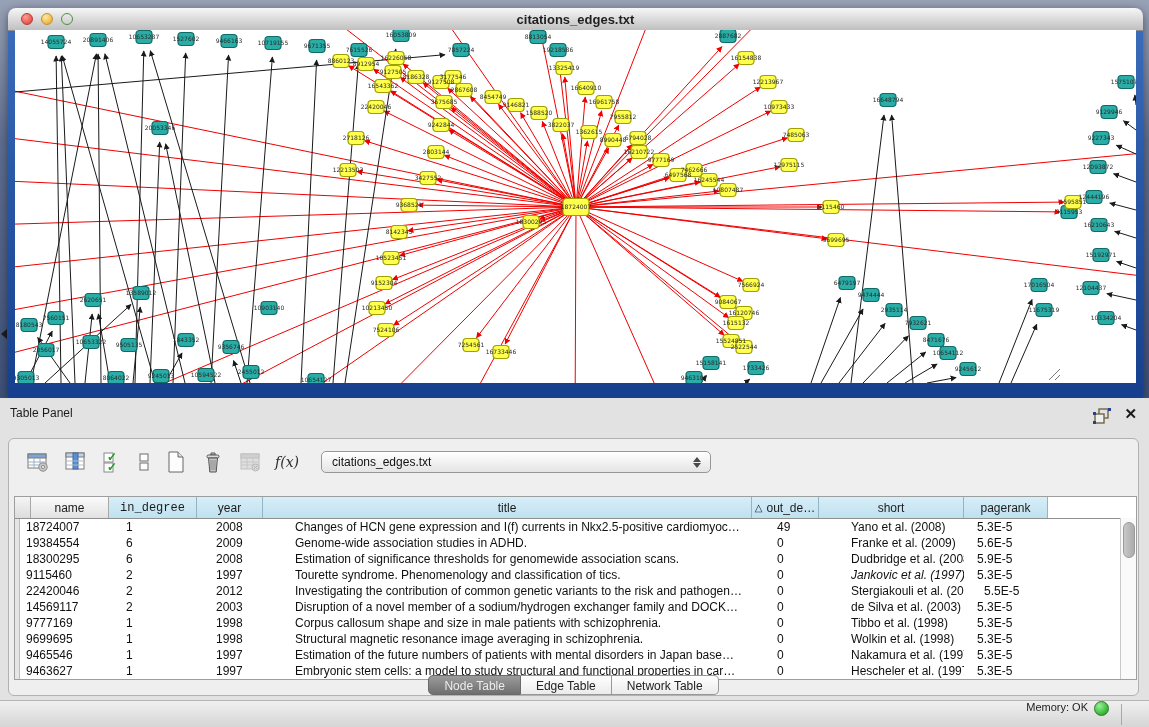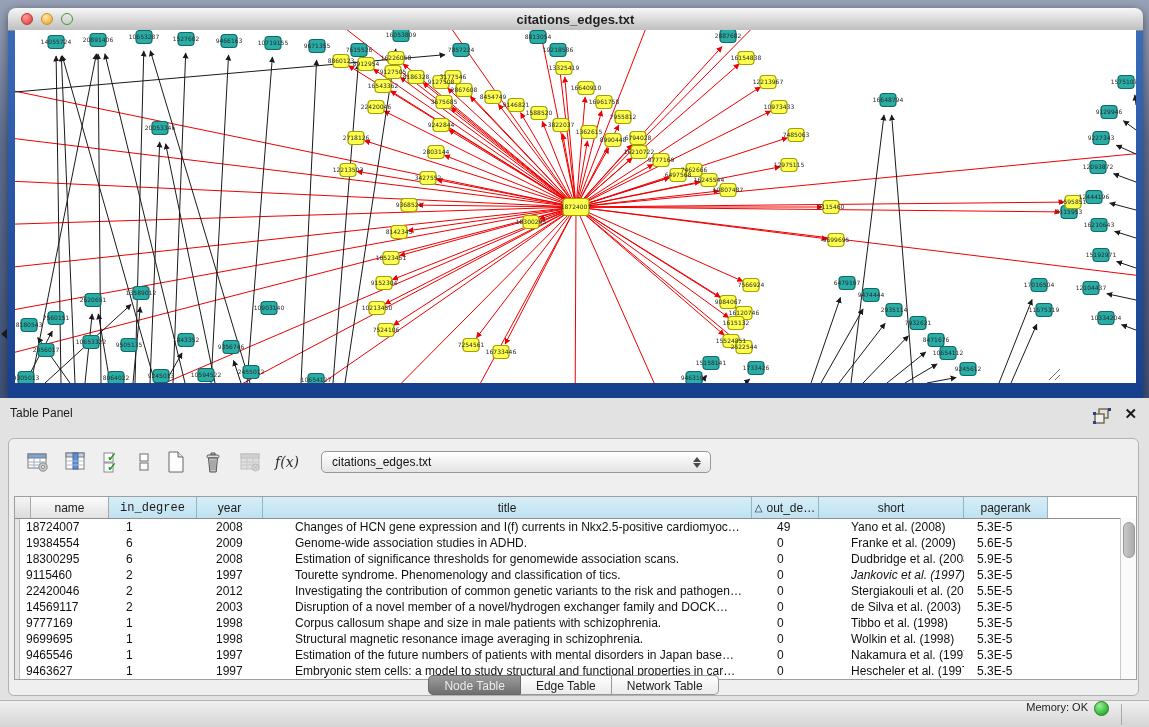--- a/index.html
+++ b/index.html
@@ -615,28 +615,28 @@
             <div class="td" style="width: 84px; padding-left: 13px; box-sizing: border-box;">5.3E-5</div>
           </div>
           <div class="tr">
             <div class="td stub" style="width: 5px;"></div>
             <div class="td" style="width: 89px; padding-left: 6px; box-sizing: border-box;">22420046</div>
             <div class="td" style="width: 88px; padding-left: 17px; box-sizing: border-box;">2</div>
             <div class="td" style="width: 66px; padding-left: 19px; box-sizing: border-box;">2012</div>
             <div class="td" style="width: 489px; padding-left: 32px; box-sizing: border-box;">Investigating the contribution of common genetic variants to the risk and pathogen…</div>
             <div class="td" style="width: 67px; padding-left: 25px; box-sizing: border-box;">0</div>
             <div class="td" style="width: 145px; padding-left: 32px; box-sizing: border-box;">Stergiakouli et al. (2012)</div>
-            <div class="td" style="width: 84px; padding-left: 13px; box-sizing: border-box;">5.5E-5</div>
+            <div class="td" style="width: 84px; padding-left: 20px; box-sizing: border-box;">5.5E-5</div>
           </div>
           <div class="tr">
             <div class="td stub" style="width: 5px;"></div>
             <div class="td" style="width: 89px; padding-left: 6px; box-sizing: border-box;">14569117</div>
             <div class="td" style="width: 88px; padding-left: 17px; box-sizing: border-box;">2</div>
             <div class="td" style="width: 66px; padding-left: 19px; box-sizing: border-box;">2003</div>
-            <div class="td" style="width: 489px; padding-left: 32px; box-sizing: border-box;">Disruption of a novel member of a novel/hydrogen exchanger family and DOCK…</div>
+            <div class="td" style="width: 489px; padding-left: 32px; box-sizing: border-box;">Disruption of a novel member of a sodium/hydrogen exchanger family and DOCK…</div>
             <div class="td" style="width: 67px; padding-left: 25px; box-sizing: border-box;">0</div>
             <div class="td" style="width: 145px; padding-left: 32px; box-sizing: border-box;">de Silva et al. (2003)</div>
             <div class="td" style="width: 84px; padding-left: 13px; box-sizing: border-box;">5.3E-5</div>
           </div>
           <div class="tr">
             <div class="td stub" style="width: 5px;"></div>
             <div class="td" style="width: 89px; padding-left: 6px; box-sizing: border-box;">9777169</div>
             <div class="td" style="width: 88px; padding-left: 17px; box-sizing: border-box;">1</div>
             <div class="td" style="width: 66px; padding-left: 19px; box-sizing: border-box;">1998</div>
             <div class="td" style="width: 489px; padding-left: 32px; box-sizing: border-box;">Corpus callosum shape and size in male patients with schizophrenia.</div>

